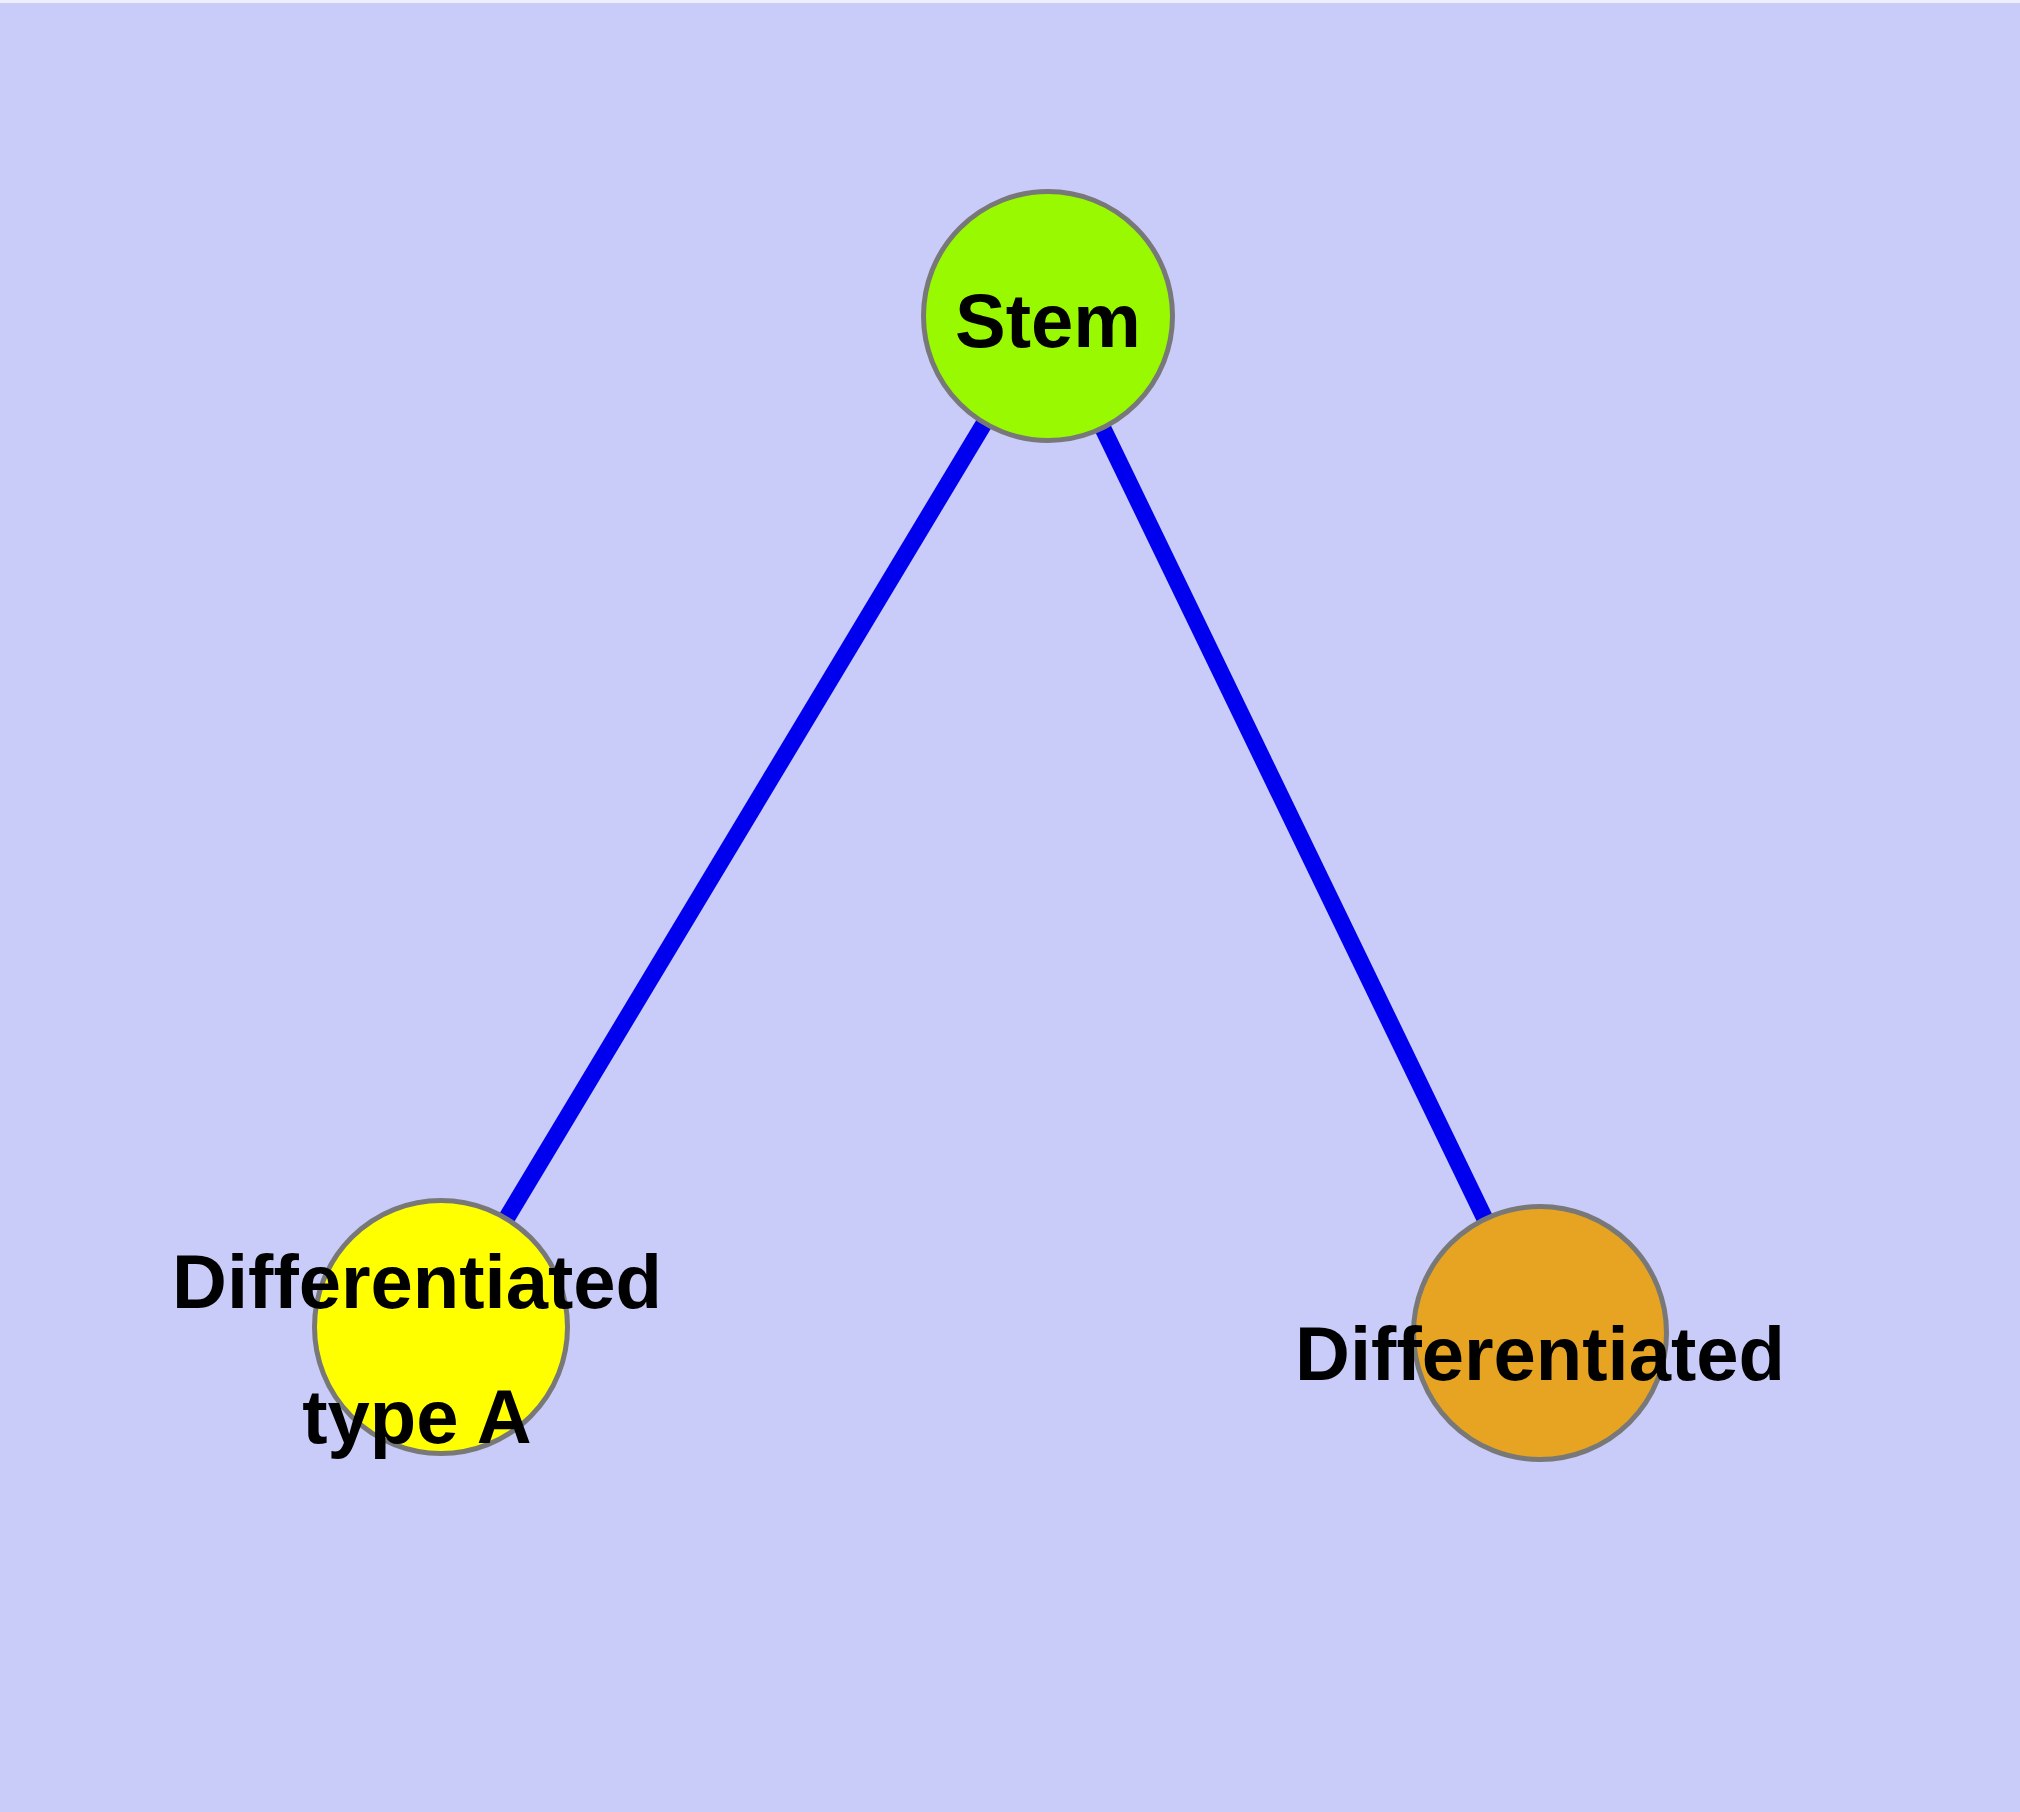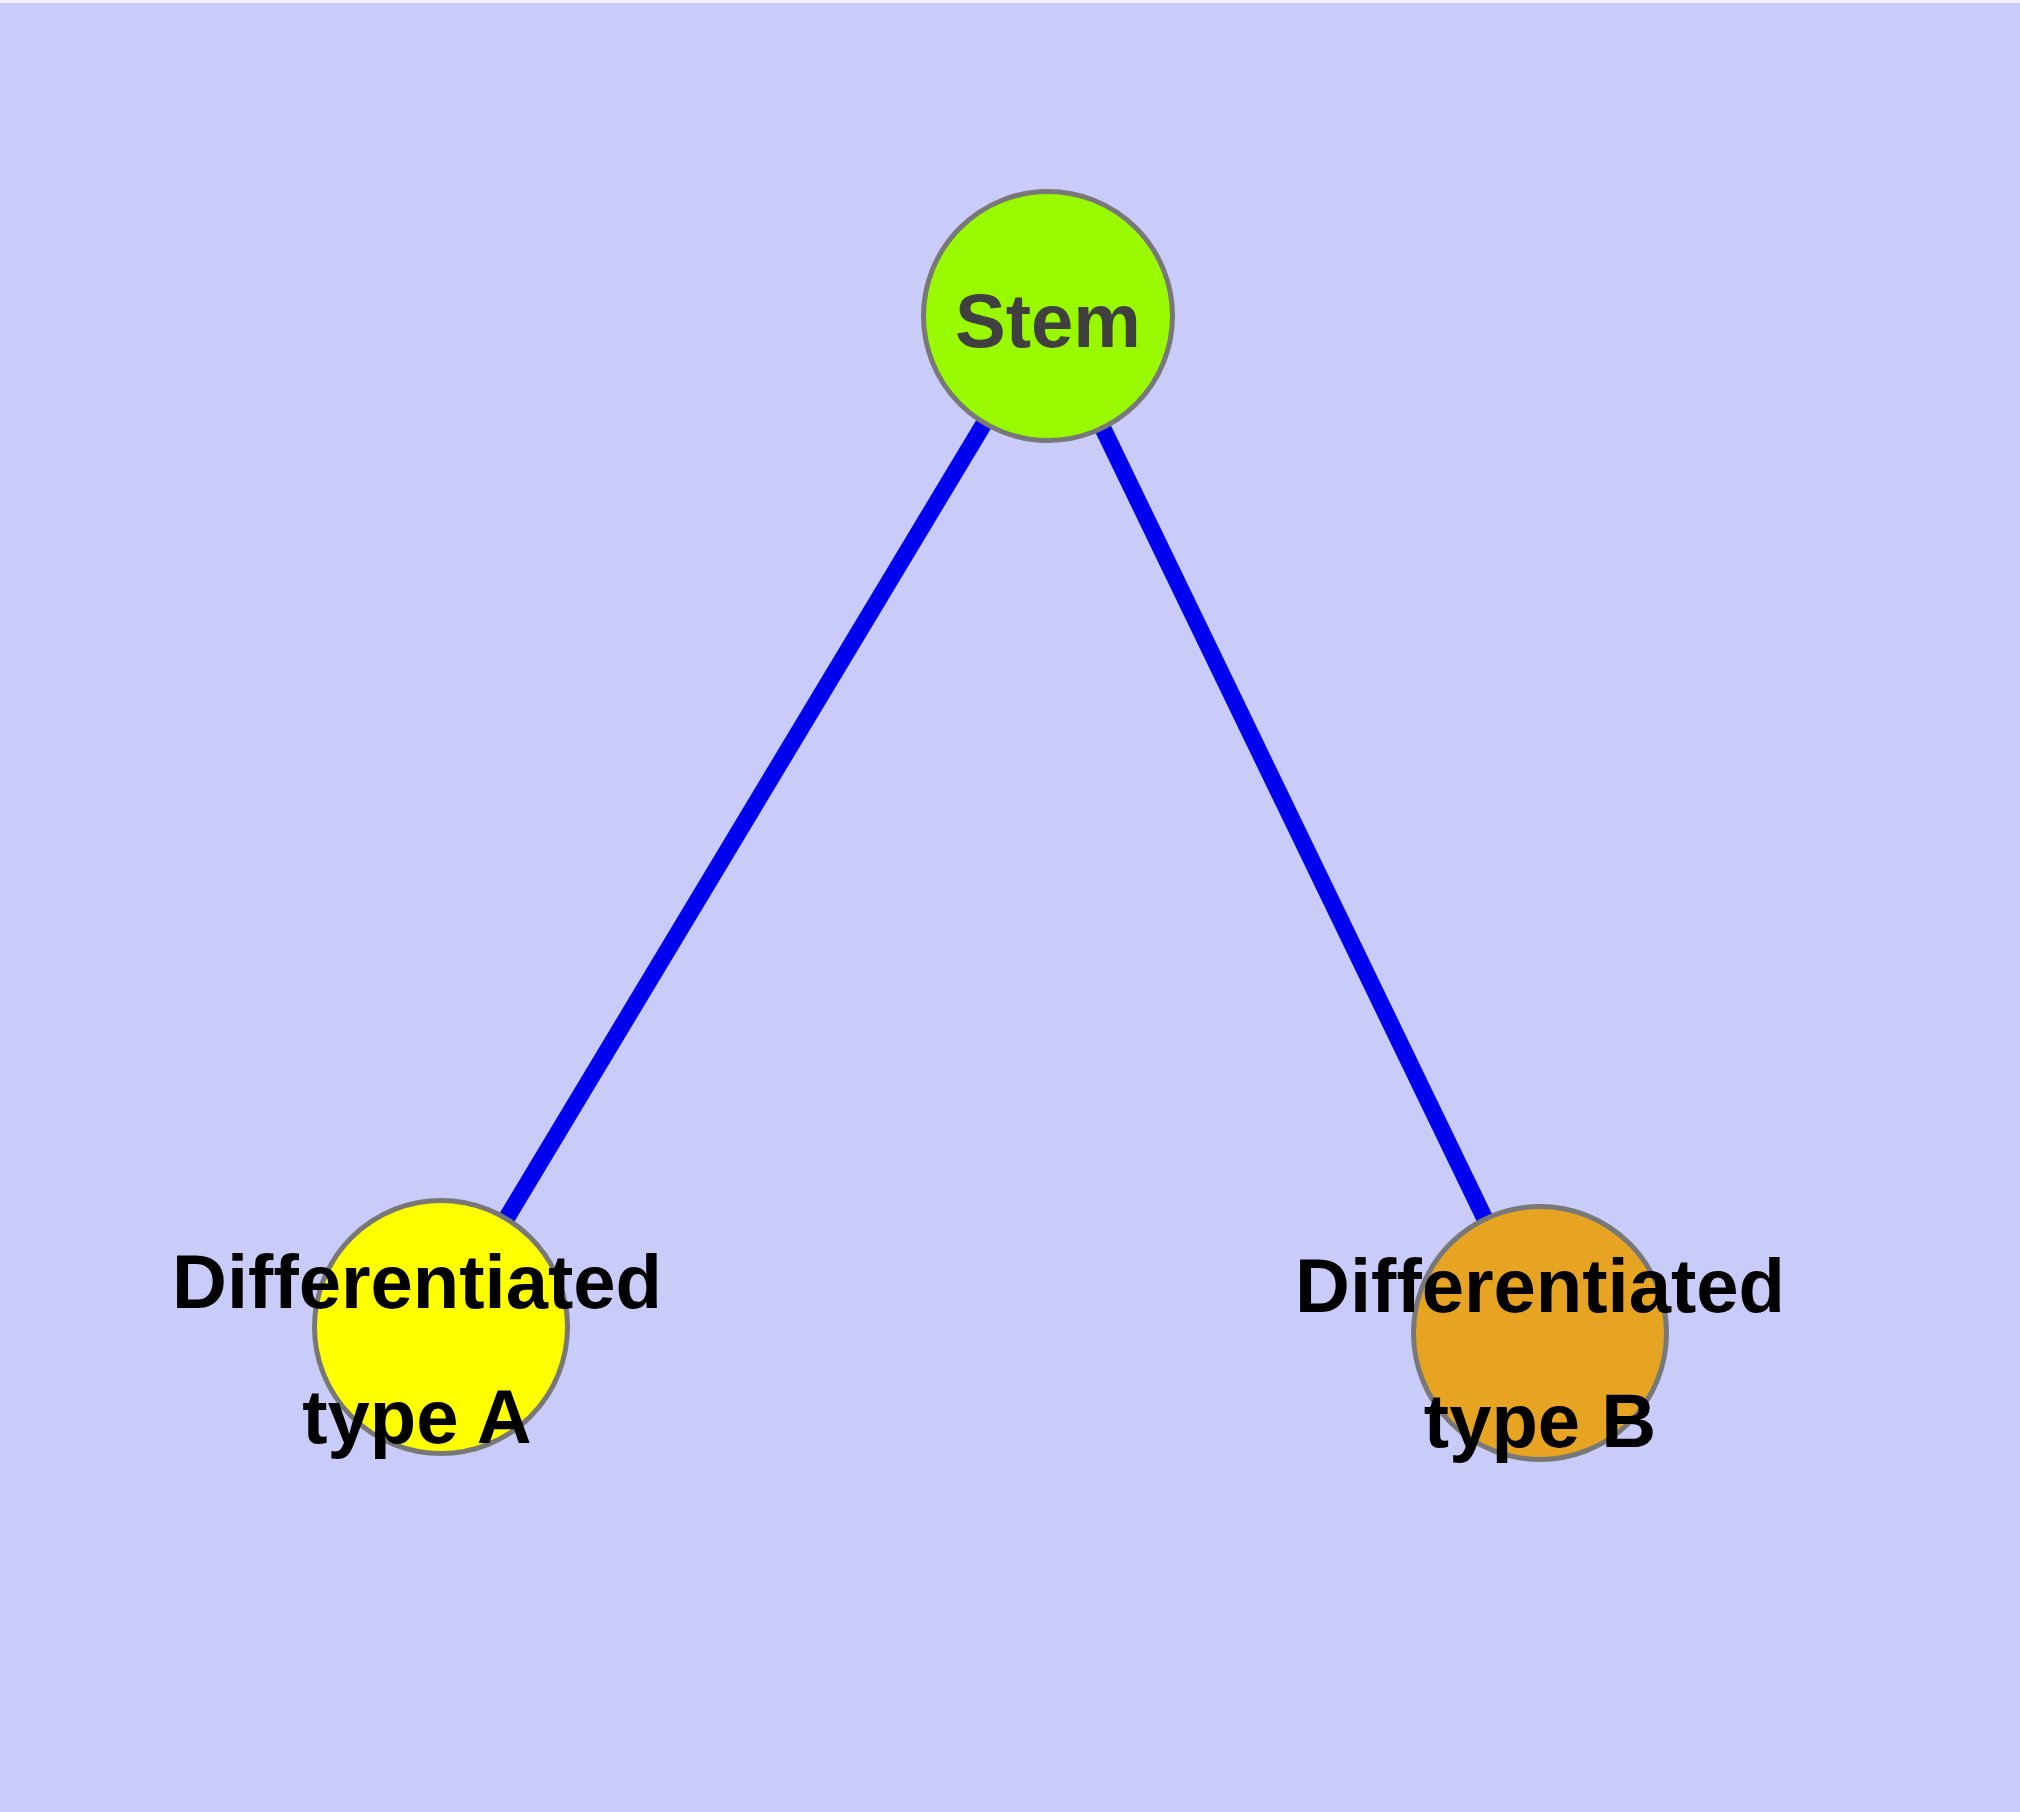--- a/index.html
+++ b/index.html
@@ -62,26 +62,25 @@
     <line x1="1237" y1="373" x2="520" y2="1566" stroke="#0000EE"></line>
     <line x1="1237" y1="373" x2="1817" y2="1573" stroke="#0000EE"></line>
   </svg>
 
   <div class="node" id="node-stem" style="background-color: rgb(153, 249, 0); border-color: rgb(120, 120, 120);"></div>
 
   <div class="node" id="node-a" style="background-color: rgb(255, 255, 0); border-color: rgb(120, 120, 120);"></div>
 
   <div class="node" id="node-b" style="background-color: rgb(230, 164, 34); border-color: rgb(120, 120, 120);"></div>
 
-  <div class="label" id="label-stem" style="color: #404040;">Stem</div>
+  <div class="label" id="label-stem" style="color: #000000;">Stem</div>
 
   <div class="label" id="label-a" style="color: rgb(0, 0, 0);">
     <span class="line">Differentiated</span>
     <span class="line">type A</span>
   </div>
 
   <div class="label" id="label-b" style="color: rgb(0, 0, 0);">
     <span class="line">Differentiated</span>
-    <span class="line">type B</span>
   </div>
 
 </div>
 
 
 </body></html>

